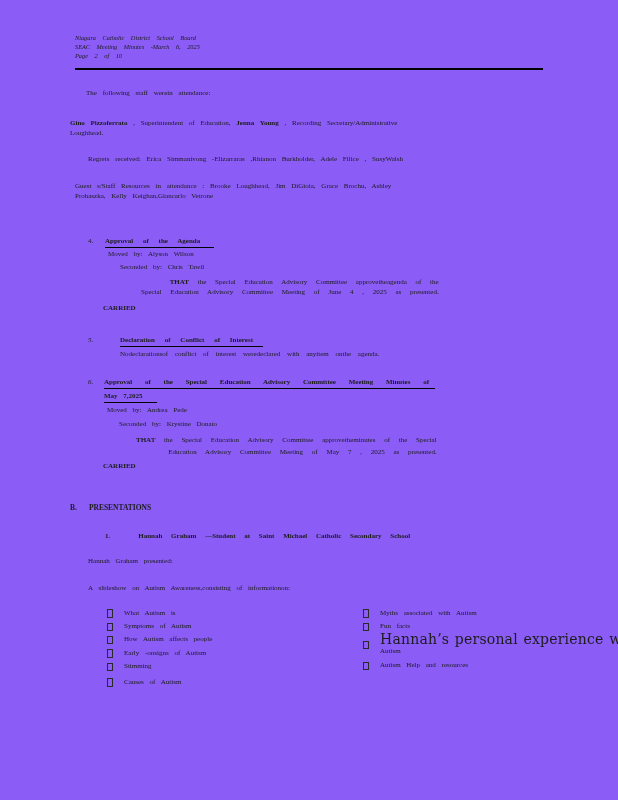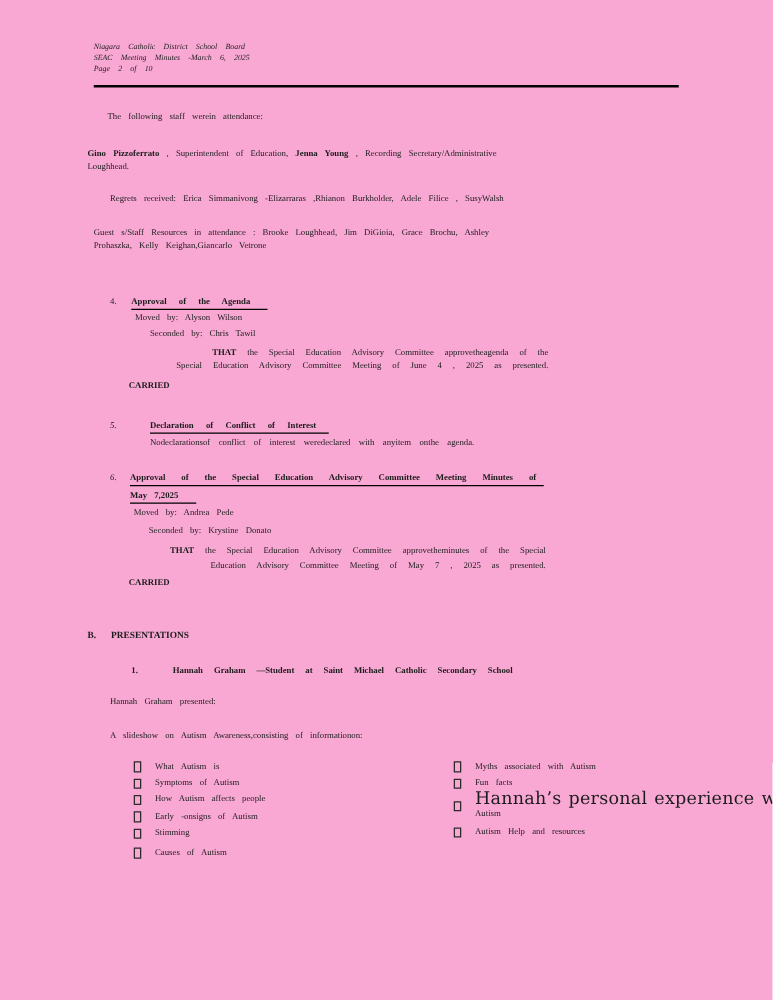--- a/index.html
+++ b/index.html
@@ -1,17 +1,17 @@
 <!DOCTYPE html>
 <html><head>
 <meta charset="utf-8">
 <style>
   html,body { margin:0; padding:0; background:#ffffff; }
   .page {
-    position:relative; width:618px; height:800px; background:#f9a8d4;
+    position:relative; width:618px; height:800px; background:#8b5cf6;
     font-family:"Liberation Serif", serif; color:#1c1c1c;
     font-size:7px; line-height:10px; word-spacing:4px; overflow:hidden;
   }
   .block { position:absolute; white-space:nowrap; }
   .hdr { font-style:italic; font-size:6.3px; line-height:9px; word-spacing:5px; }
   .rule { position:absolute; background:#000; }
   .b  { font-weight:bold; }
   .i  { font-style:italic; }
   .bi { font-weight:bold; }
   .u  { border-bottom:1px solid #000; padding-bottom:1px; }

